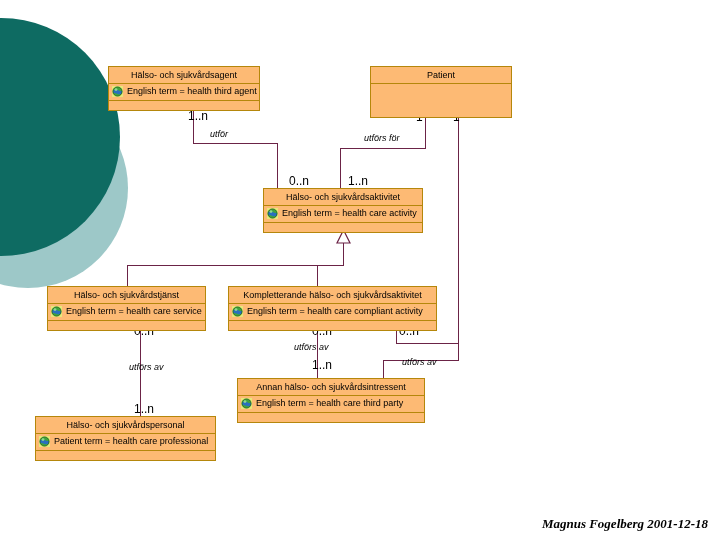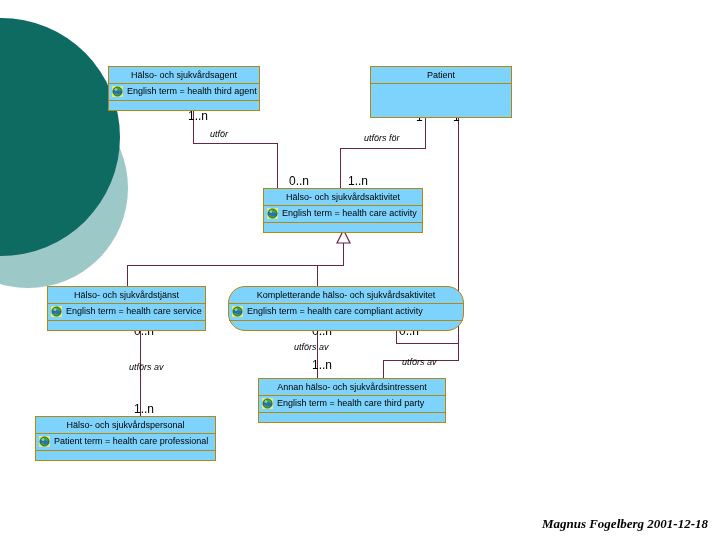--- a/index.html
+++ b/index.html
@@ -34,21 +34,21 @@
     width: 238px;
     height: 238px;
     left: -118px;
     top: 18px;
     background: #0E6B62;
   }
 
   
   .uml-class {
     position: absolute;
-    background: #7dd3fc;
+    background: #fdba74;
     border: 1px solid #B5870B;
     box-sizing: border-box;
     z-index: 5;
   }
   .uml-name {
     text-align: center;
     font-size: 9px;
     color: #000000;
     padding: 3px 2px 3px 2px;
     line-height: 10px;
@@ -236,38 +236,38 @@
           <path d="M1.2 4.2 Q4 2.6 6.6 4.4 Q8.4 5.6 9.8 4.8 L9.8 7.4 Q7 9.2 4.4 7.6 Q2.4 6.4 1.2 7.2 Z" fill="#2A6FBF"></path>
           <circle cx="4" cy="3.6" r="1.4" fill="#8FD98F"></circle>
           <circle cx="5.5" cy="5.5" r="4.6" fill="none" stroke="#1B5E1B" stroke-width="0.8"></circle>
         </svg>
       </span>
       <span class="uml-attr-text">English term = health care service</span>
     </div>
     <div class="uml-ops"></div>
   </div>
 
-  <div class="uml-class" style="left:228px; top:286px; width:236px; height:45px;border-radius:17px;">
+  <div class="uml-class" style="left:228px; top:286px; width:209px; height:45px;">
     <div class="uml-name">Kompletterande hälso- och sjukvårdsaktivitet</div>
     <div class="uml-attrs">
       <span class="attr-icon">
         <svg width="11" height="11" viewBox="0 0 11 11">
           <rect x="0" y="0" width="11" height="11" fill="#E8E87A"></rect>
           <circle cx="5.5" cy="5.5" r="4.6" fill="#3FA33F"></circle>
           <path d="M1.2 4.2 Q4 2.6 6.6 4.4 Q8.4 5.6 9.8 4.8 L9.8 7.4 Q7 9.2 4.4 7.6 Q2.4 6.4 1.2 7.2 Z" fill="#2A6FBF"></path>
           <circle cx="4" cy="3.6" r="1.4" fill="#8FD98F"></circle>
           <circle cx="5.5" cy="5.5" r="4.6" fill="none" stroke="#1B5E1B" stroke-width="0.8"></circle>
         </svg>
       </span>
       <span class="uml-attr-text">English term = health care compliant activity</span>
     </div>
     <div class="uml-ops"></div>
   </div>
 
-  <div class="uml-class" style="left:237px; top:378px; width:188px; height:45px;margin-left:21px;">
+  <div class="uml-class" style="left:237px; top:378px; width:188px; height:45px;">
     <div class="uml-name">Annan hälso- och sjukvårdsintressent</div>
     <div class="uml-attrs">
       <span class="attr-icon">
         <svg width="11" height="11" viewBox="0 0 11 11">
           <rect x="0" y="0" width="11" height="11" fill="#E8E87A"></rect>
           <circle cx="5.5" cy="5.5" r="4.6" fill="#3FA33F"></circle>
           <path d="M1.2 4.2 Q4 2.6 6.6 4.4 Q8.4 5.6 9.8 4.8 L9.8 7.4 Q7 9.2 4.4 7.6 Q2.4 6.4 1.2 7.2 Z" fill="#2A6FBF"></path>
           <circle cx="4" cy="3.6" r="1.4" fill="#8FD98F"></circle>
           <circle cx="5.5" cy="5.5" r="4.6" fill="none" stroke="#1B5E1B" stroke-width="0.8"></circle>
         </svg>

